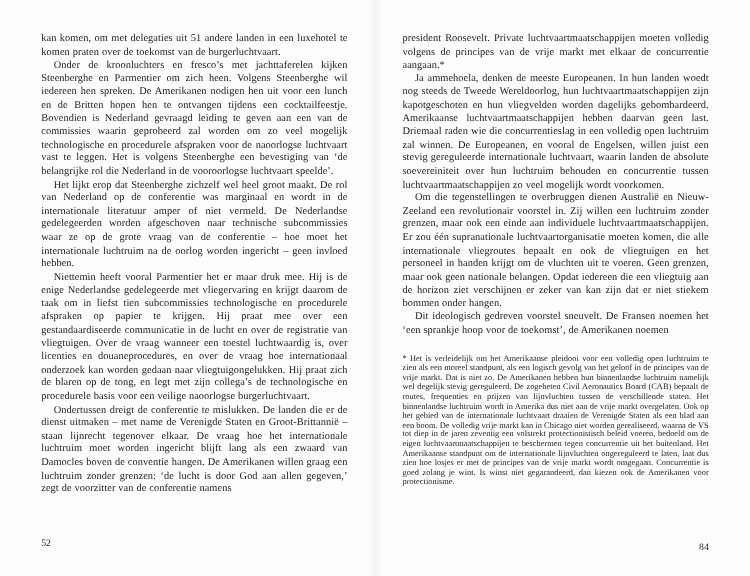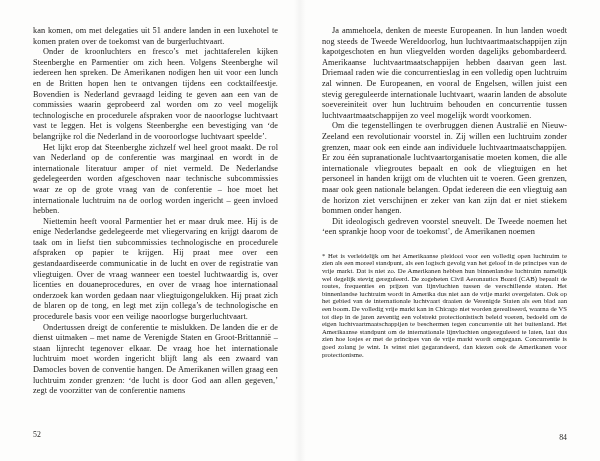--- a/index.html
+++ b/index.html
@@ -74,23 +74,24 @@
       <p class="indent">Onder de kroonluchters en fresco’s met jachttaferelen kijken Steenberghe en Parmentier om zich heen. Volgens Steenberghe wil iedereen hen spreken. De Amerikanen nodigen hen uit voor een lunch en de Britten hopen hen te ontvangen tijdens een cocktailfeestje. Bovendien is Nederland gevraagd leiding te geven aan een van de commissies waarin geprobeerd zal worden om zo veel mogelijk technologische en procedurele afspraken voor de naoorlogse luchtvaart vast te leggen. Het is volgens Steenberghe een bevestiging van ‘de belangrijke rol die Nederland in de vooroorlogse luchtvaart speelde’.</p>
       <p class="indent">Het lijkt erop dat Steenberghe zichzelf wel heel groot maakt. De rol van Nederland op de conferentie was marginaal en wordt in de internationale literatuur amper of niet vermeld. De Nederlandse gedelegeerden worden afgeschoven naar technische subcommissies waar ze op de grote vraag van de conferentie – hoe moet het internationale luchtruim na de oorlog worden ingericht – geen invloed hebben.</p>
       <p class="indent">Niettemin heeft vooral Parmentier het er maar druk mee. Hij is de enige Nederlandse gedelegeerde met vliegervaring en krijgt daarom de taak om in liefst tien subcommissies technologische en procedurele afspraken op papier te krijgen. Hij praat mee over een gestandaardiseerde communicatie in de lucht en over de registratie van vliegtuigen. Over de vraag wanneer een toestel luchtwaardig is, over licenties en douaneprocedures, en over de vraag hoe internationaal onderzoek kan worden gedaan naar vliegtuigongelukken. Hij praat zich de blaren op de tong, en legt met zijn collega’s de technologische en procedurele basis voor een veilige naoorlogse burgerluchtvaart.</p>
       <p class="indent">Ondertussen dreigt de conferentie te mislukken. De landen die er de dienst uitmaken – met name de Verenigde Staten en Groot-Brittannië – staan lijnrecht tegenover elkaar. De vraag hoe het internationale luchtruim moet worden ingericht blijft lang als een zwaard van Damocles boven de conventie hangen. De Amerikanen willen graag een luchtruim zonder grenzen: ‘de lucht is door God aan allen gegeven,’ zegt de voorzitter van de conferentie namens</p>
     </div>
     <div class="folio left-folio">52</div>
   </div>
 
   <div class="page right">
     <div class="body-text">
+      <p>president Roosevelt. Private luchtvaartmaatschappijen moeten volledig volgens de principes van de vrije markt met elkaar de concurrentie aangaan.*</p>
       <p class="indent">Ja ammehoela, denken de meeste Europeanen. In hun landen woedt nog steeds de Tweede Wereldoorlog, hun luchtvaartmaatschappijen zijn kapotgeschoten en hun vliegvelden worden dagelijks gebombardeerd. Amerikaanse luchtvaartmaatschappijen hebben daarvan geen last. Driemaal raden wie die concurrentieslag in een volledig open luchtruim zal winnen. De Europeanen, en vooral de Engelsen, willen juist een stevig gereguleerde internationale luchtvaart, waarin landen de absolute soevereiniteit over hun luchtruim behouden en concurrentie tussen luchtvaartmaatschappijen zo veel mogelijk wordt voorkomen.</p>
       <p class="indent">Om die tegenstellingen te overbruggen dienen Australië en Nieuw-Zeeland een revolutionair voorstel in. Zij willen een luchtruim zonder grenzen, maar ook een einde aan individuele luchtvaartmaatschappijen. Er zou één supranationale luchtvaartorganisatie moeten komen, die alle internationale vliegroutes bepaalt en ook de vliegtuigen en het personeel in handen krijgt om de vluchten uit te voeren. Geen grenzen, maar ook geen nationale belangen. Opdat iedereen die een vliegtuig aan de horizon ziet verschijnen er zeker van kan zijn dat er niet stiekem bommen onder hangen.</p>
-      <p class="indent">Dit ideologisch gedreven voorstel sneuvelt. De Tweede noemen het ‘een sprankje hoop voor de toekomst’, de Amerikanen noemen</p>
+      <p class="indent">Dit ideologisch gedreven voorstel sneuvelt. De Fransen noemen het ‘een sprankje hoop voor de toekomst’, de Amerikanen noemen</p>
     </div>
     <p class="footnote">* Het is verleidelijk om het Amerikaanse pleidooi voor een volledig open luchtruim te zien als een moreel standpunt, als een logisch gevolg van het geloof in de principes van de vrije markt. Dat is niet zo. De Amerikanen hebben hun binnenlandse luchtruim namelijk wel degelijk stevig gereguleerd. De zogeheten Civil Aeronautics Board (CAB) bepaalt de routes, frequenties en prijzen van lijnvluchten tussen de verschillende staten. Het binnenlandse luchtruim wordt in Amerika dus niet aan de vrije markt overgelaten. Ook op het gebied van de internationale luchtvaart draaien de Verenigde Staten als een blad aan een boom. De volledig vrije markt kan in Chicago niet worden gerealiseerd, waarna de VS tot diep in de jaren zeventig een volstrekt protectionistisch beleid voeren, bedoeld om de eigen luchtvaartmaatschappijen te beschermen tegen concurrentie uit het buitenland. Het Amerikaanse standpunt om de internationale lijnvluchten ongereguleerd te laten, laat dus zien hoe losjes er met de principes van de vrije markt wordt omgegaan. Concurrentie is goed zolang je wint. Is winst niet gegarandeerd, dan kiezen ook de Amerikanen voor protectionisme.</p>
     <div class="folio right-folio">84</div>
   </div>
 
   <div class="gutter"></div>
 
 </div>
 
 </body></html>

